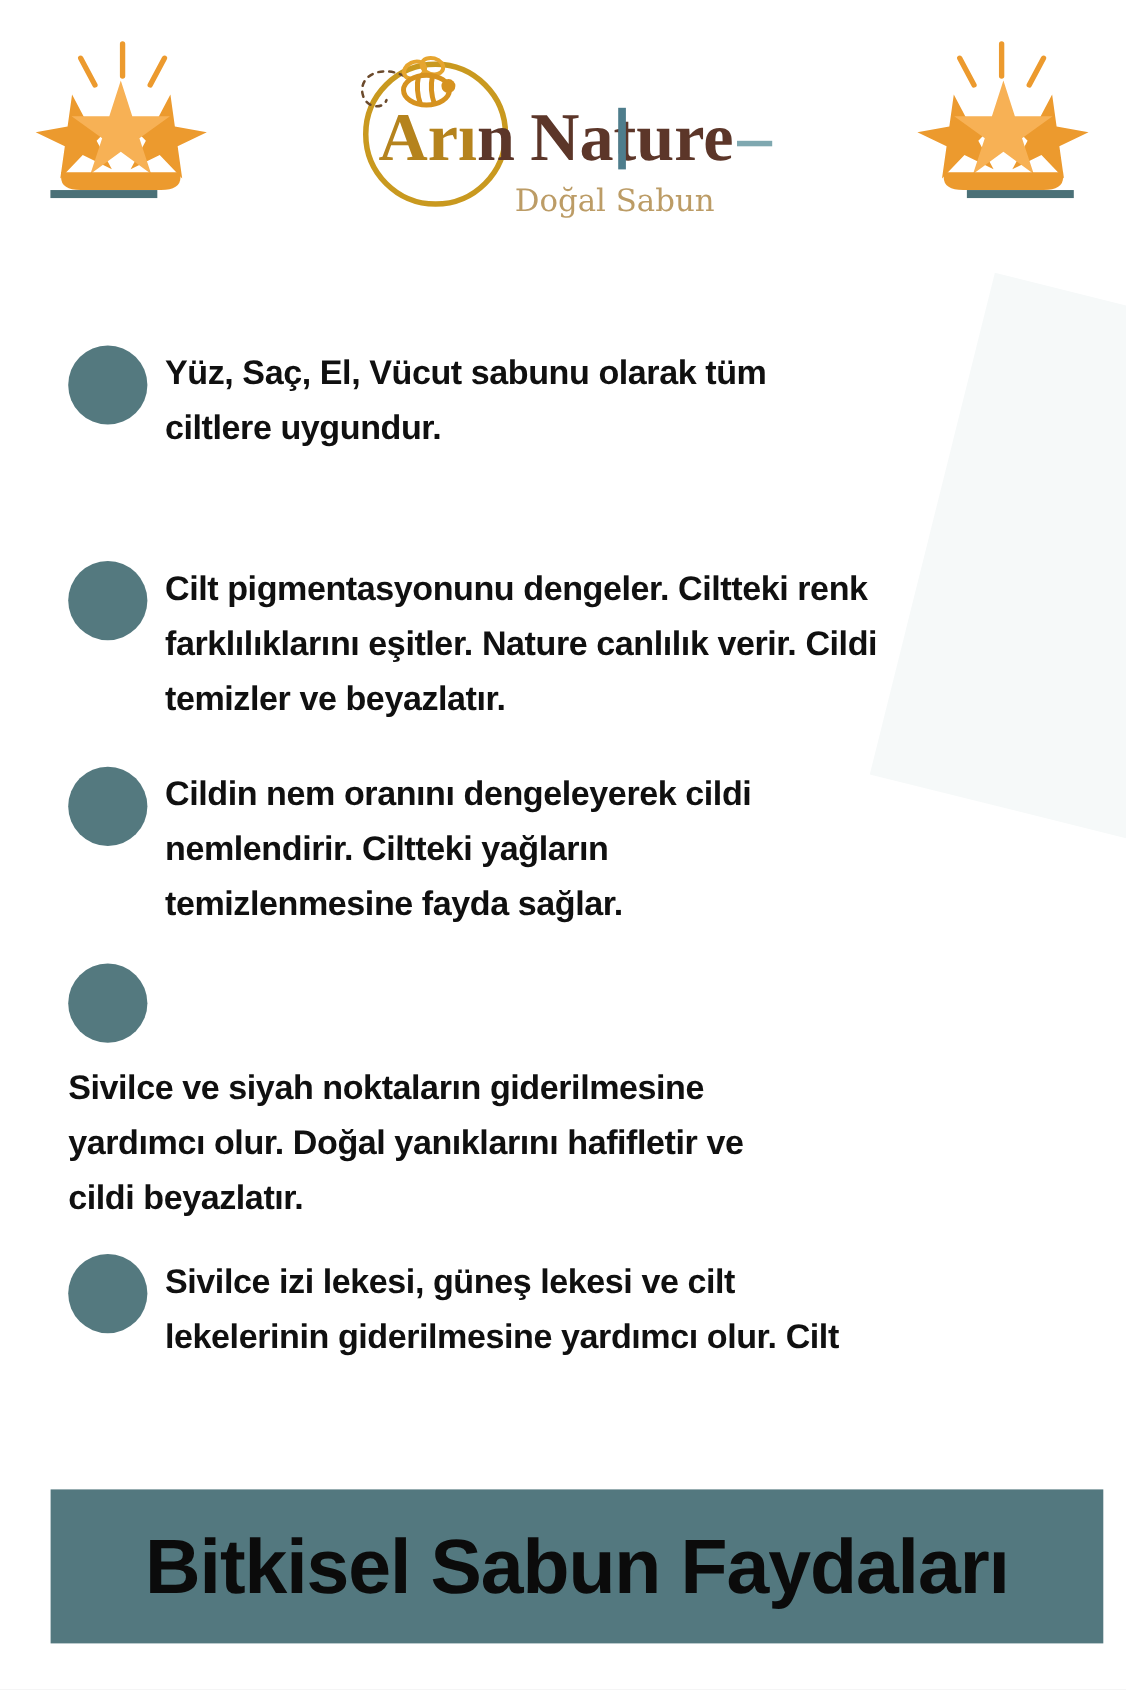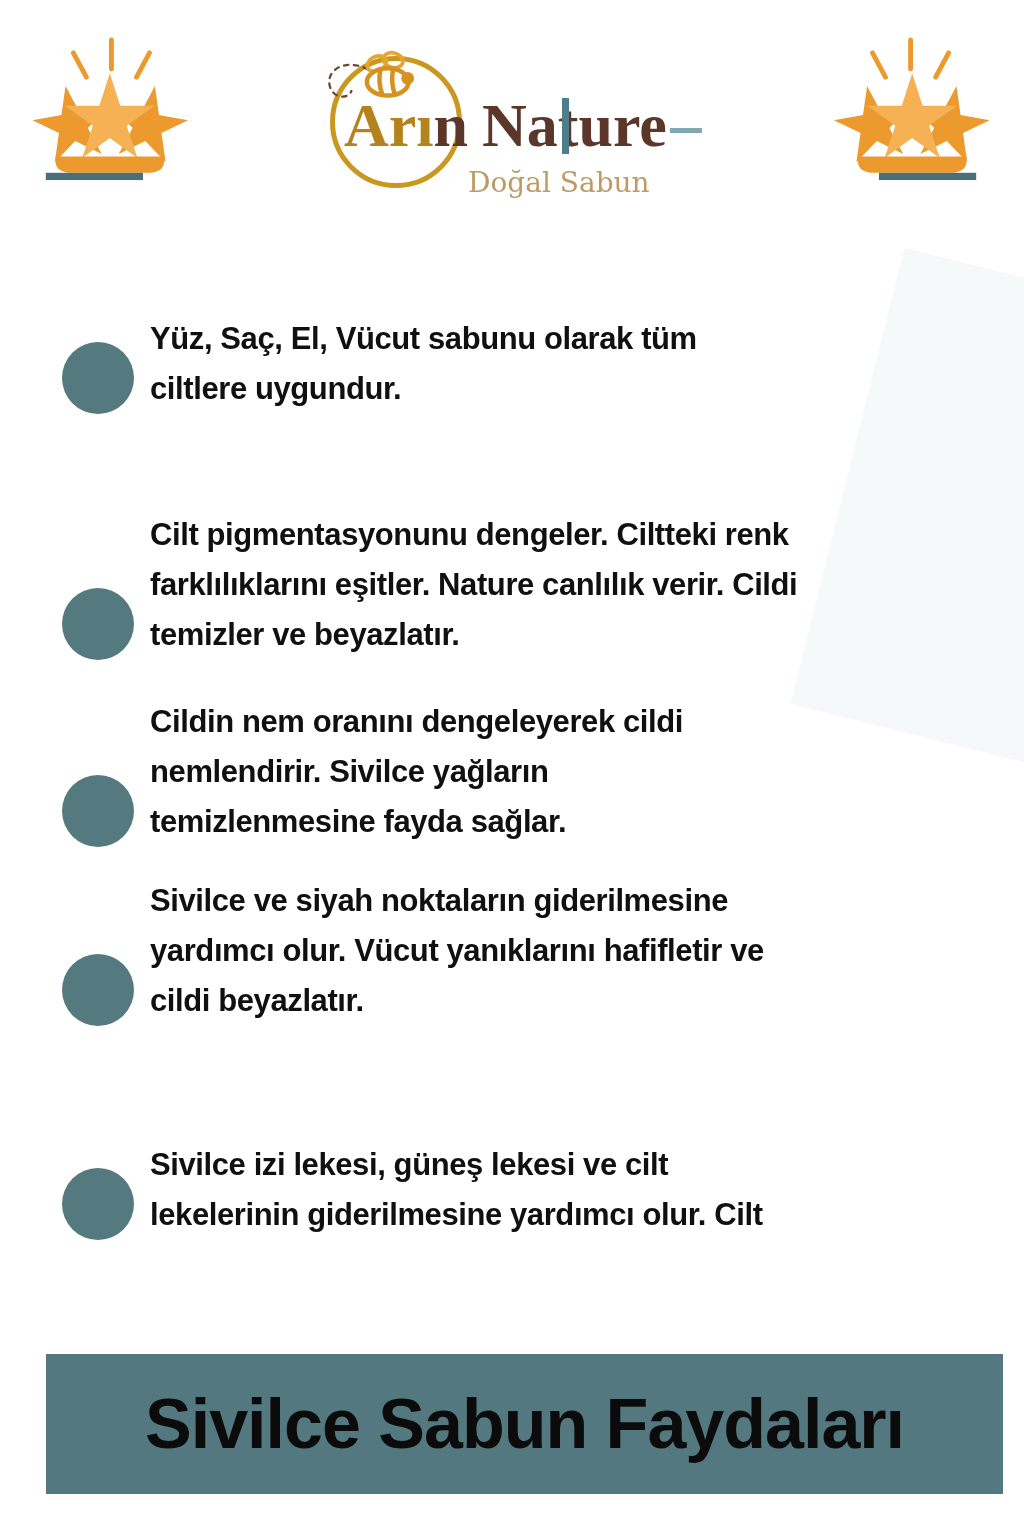--- a/index.html
+++ b/index.html
@@ -19,21 +19,21 @@
   .bee{position:absolute;left:2px;top:-4px;width:110px;height:78px;}
   .brand-line{position:absolute;left:26px;top:48px;font-family:"Liberation Serif",serif;font-weight:700;font-size:62px;line-height:62px;white-space:nowrap;}
   .brand-gold{color:#b5831d;text-align:right;}
   .brand-n{color:#5c3629;}
   .brand-nature{color:#5c3629;margin-left:14px;position:relative;}
   .n-stem{position:absolute;left:244px;top:52px;width:7px;height:56px;background:#4e7d8c;}
   .e-bar{position:absolute;left:352px;top:82px;width:32px;height:5px;background:#7fa8b0;}
   .logo-sub{position:absolute;left:150px;top:120px;font-family:"DejaVu Serif",serif;font-weight:400;font-size:28px;color:#bc9c66;white-space:nowrap;}
 
   
-  .benefit{position:absolute;left:62px;display:flex;align-items:flex-end;gap:16px;}
+  .benefit{position:absolute;left:62px;display:flex;align-items:flex-start;gap:16px;}
   .dot{width:72px;height:72px;border-radius:50%;background:#54797f;flex:0 0 auto;}
   .benefit-text{color:#101010;font-weight:700;font-size:31px;line-height:50px;letter-spacing:-0.4px;white-space:nowrap;}
 
   
   .banner{position:absolute;left:46px;top:1354px;width:957px;height:140px;background:#53787f;display:flex;align-items:center;justify-content:center;}
   .banner-title{font-weight:700;font-size:70px;letter-spacing:-1px;color:#0b0b0b;white-space:nowrap;}
 </style>
 </head>
 <body>
 
@@ -98,39 +98,39 @@
       <div>Cilt pigmentasyonunu dengeler. Ciltteki renk</div>
       <div>farklılıklarını eşitler. Nature canlılık verir. Cildi</div>
       <div>temizler ve beyazlatır.</div>
     </div>
   </div>
 
   <div class="benefit" style="top:697px;">
     <span class="dot"></span>
     <div class="benefit-text">
       <div>Cildin nem oranını dengeleyerek cildi</div>
-      <div>nemlendirir. Sivilce yağların</div>
+      <div>nemlendirir. Ciltteki yağların</div>
       <div>temizlenmesine fayda sağlar.</div>
     </div>
   </div>
 
-  <div class="benefit" style="top:876px;">
+  <div class="benefit" style="top:876px;flex-direction:column;">
     <span class="dot"></span>
     <div class="benefit-text">
       <div>Sivilce ve siyah noktaların giderilmesine</div>
-      <div>yardımcı olur. Vücut yanıklarını hafifletir ve</div>
+      <div>yardımcı olur. Doğal yanıklarını hafifletir ve</div>
       <div>cildi beyazlatır.</div>
     </div>
   </div>
 
   <div class="benefit" style="top:1112px;margin-top:28px;">
     <span class="dot"></span>
     <div class="benefit-text">
       <div>Sivilce izi lekesi, güneş lekesi ve cilt</div>
       <div>lekelerinin giderilmesine yardımcı olur. Cilt</div>
     </div>
   </div>
 
   <div class="banner">
-    <div class="banner-title">Sivilce Sabun Faydaları</div>
+    <div class="banner-title">Bitkisel Sabun Faydaları</div>
   </div>
 
 </div>
 
 </body></html>

